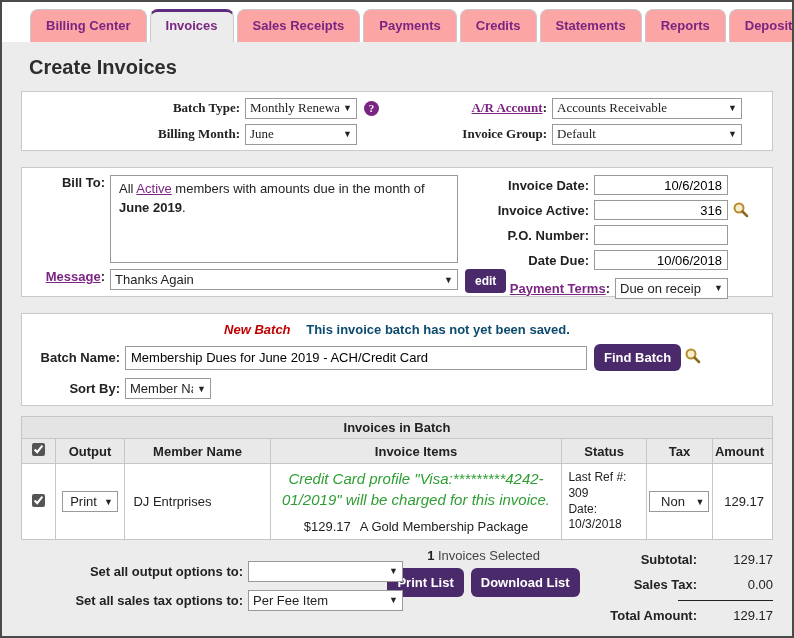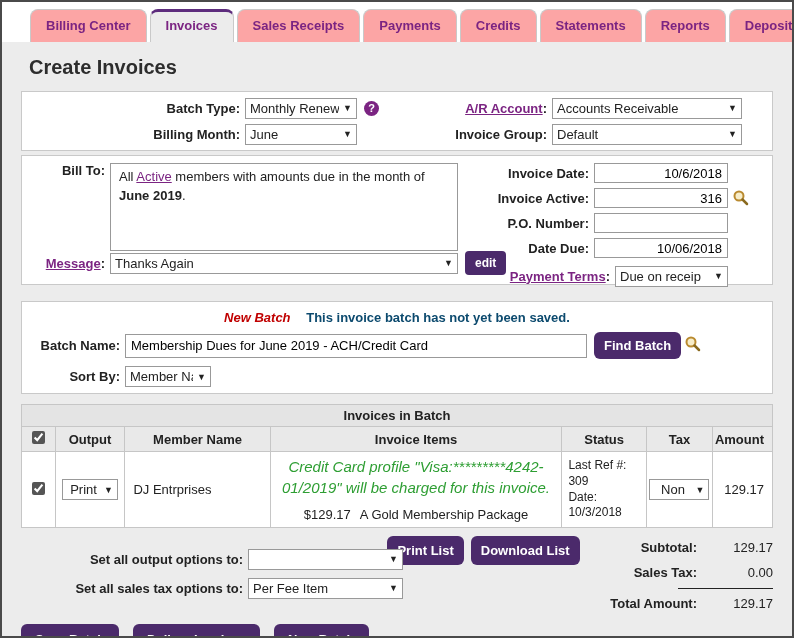--- a/index.html
+++ b/index.html
@@ -40,29 +40,29 @@
     background:#4b2a6b; color:#fff; border:none; border-radius:6px; font-weight:bold;
     font-size:13px; font-family:inherit; padding:7px 12px; cursor:pointer; white-space:nowrap;
   }
   
   .help {
     width:15px; height:15px; border-radius:50%; background:#7b2482; color:#fff; font-size:11px;
     font-weight:bold; text-align:center; line-height:15px; display:inline-block; margin-left:7px; cursor:pointer; flex:none;
   }
   .mag { flex:none; cursor:pointer; }
   
-  .settings-box { display:flex; padding:5px 8px; margin-bottom:4px; }
+  .settings-box { display:flex; padding:5px 8px; margin-bottom:16px;font-family:Liberation Serif, serif; }
   .half { flex:1; display:flex; flex-direction:column; gap:4px; }
   .frow { display:flex; align-items:center; height:22px; }
   
   .details-box { position:relative; height:130px; padding:7px 8px; margin-bottom:16px; }
   .billto-row { display:flex; }
   .billto-box { width:348px; height:88px; border:1px solid #999; padding:4px 8px; font-size:13px; line-height:1.45; background:#fff; }
   .lblcol { width:75px; }
-  .message-row { display:flex; align-items:center; }
+  .message-row { display:flex; margin-top:6px; }
   .editbtn { padding:5px 10px; margin-left:7px; border-radius:4px; font-size:12px; }
   .det-right { position:absolute; top:7px; right:44px; }
   .drow { display:flex; align-items:center; justify-content:flex-end; margin-bottom:5px; position:relative; height:20px; }
   .drow .abs-icon { position:absolute; left:100%; margin-left:4px; top:1px; }
   .pterms { margin-top:8px; }
   
   .batch-box { padding:6px 8px; margin-bottom:10px; }
   .batch-status { text-align:center; font-size:13px; margin:2px 0 7px; }
   .nb-red { color:#c00000; font-weight:bold; font-style:italic; margin-right:12px; }
   .batch-status b { color:#0c4a6e;margin-top:16px; }
@@ -280,20 +280,21 @@
             <span class="arrow">▼</span>
           </div>
         </td>
         <td class="c-amount">129.17</td>
       </tr>
     </tbody>
       </table>
 
     <div class="footer">
       <div class="sel-cluster">
+        <div class="sel-count"><b>1</b><span> Invoices Selected</span></div>
         <div class="list-btns">
           <button class="pbtn">Print List</button>
           <button class="pbtn">Download List</button>
         </div>
       </div>
       <div class="set-opts">
         <div class="opt-row">
           <span class="lbl w222">Set all output options to:</span>
           <div class="select w155">
             <span class="sv"></span>

